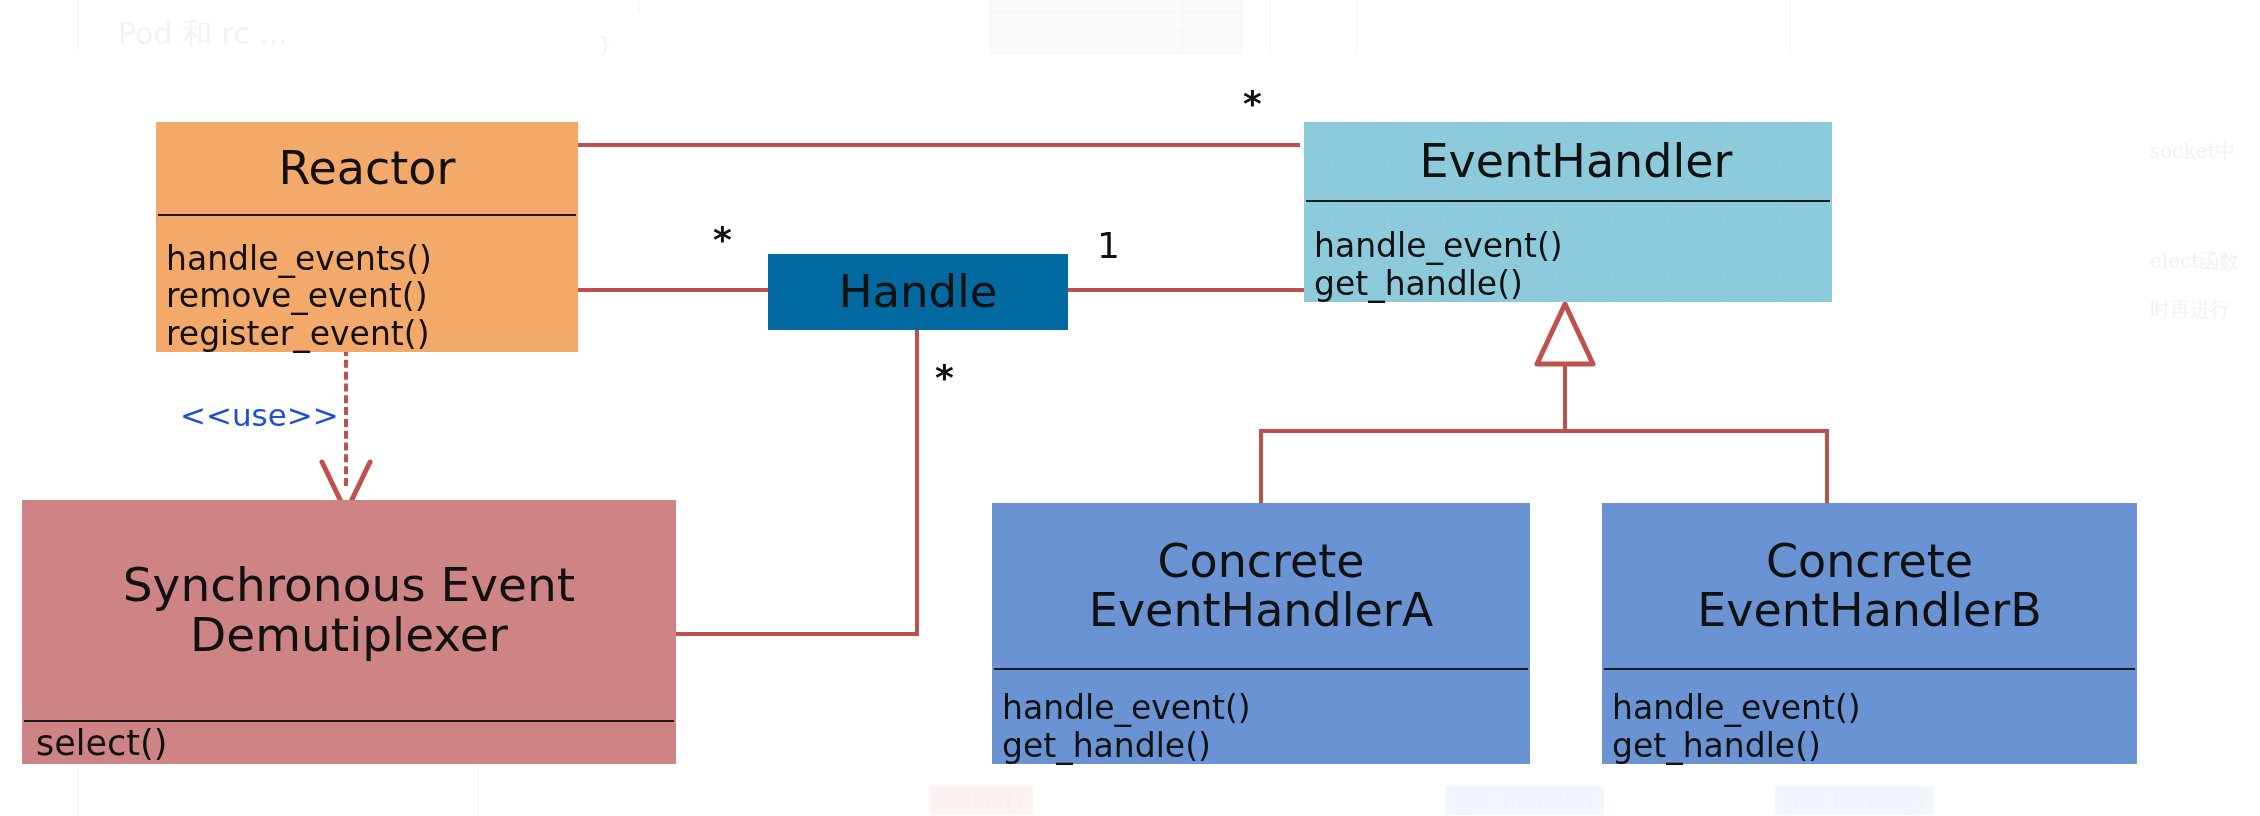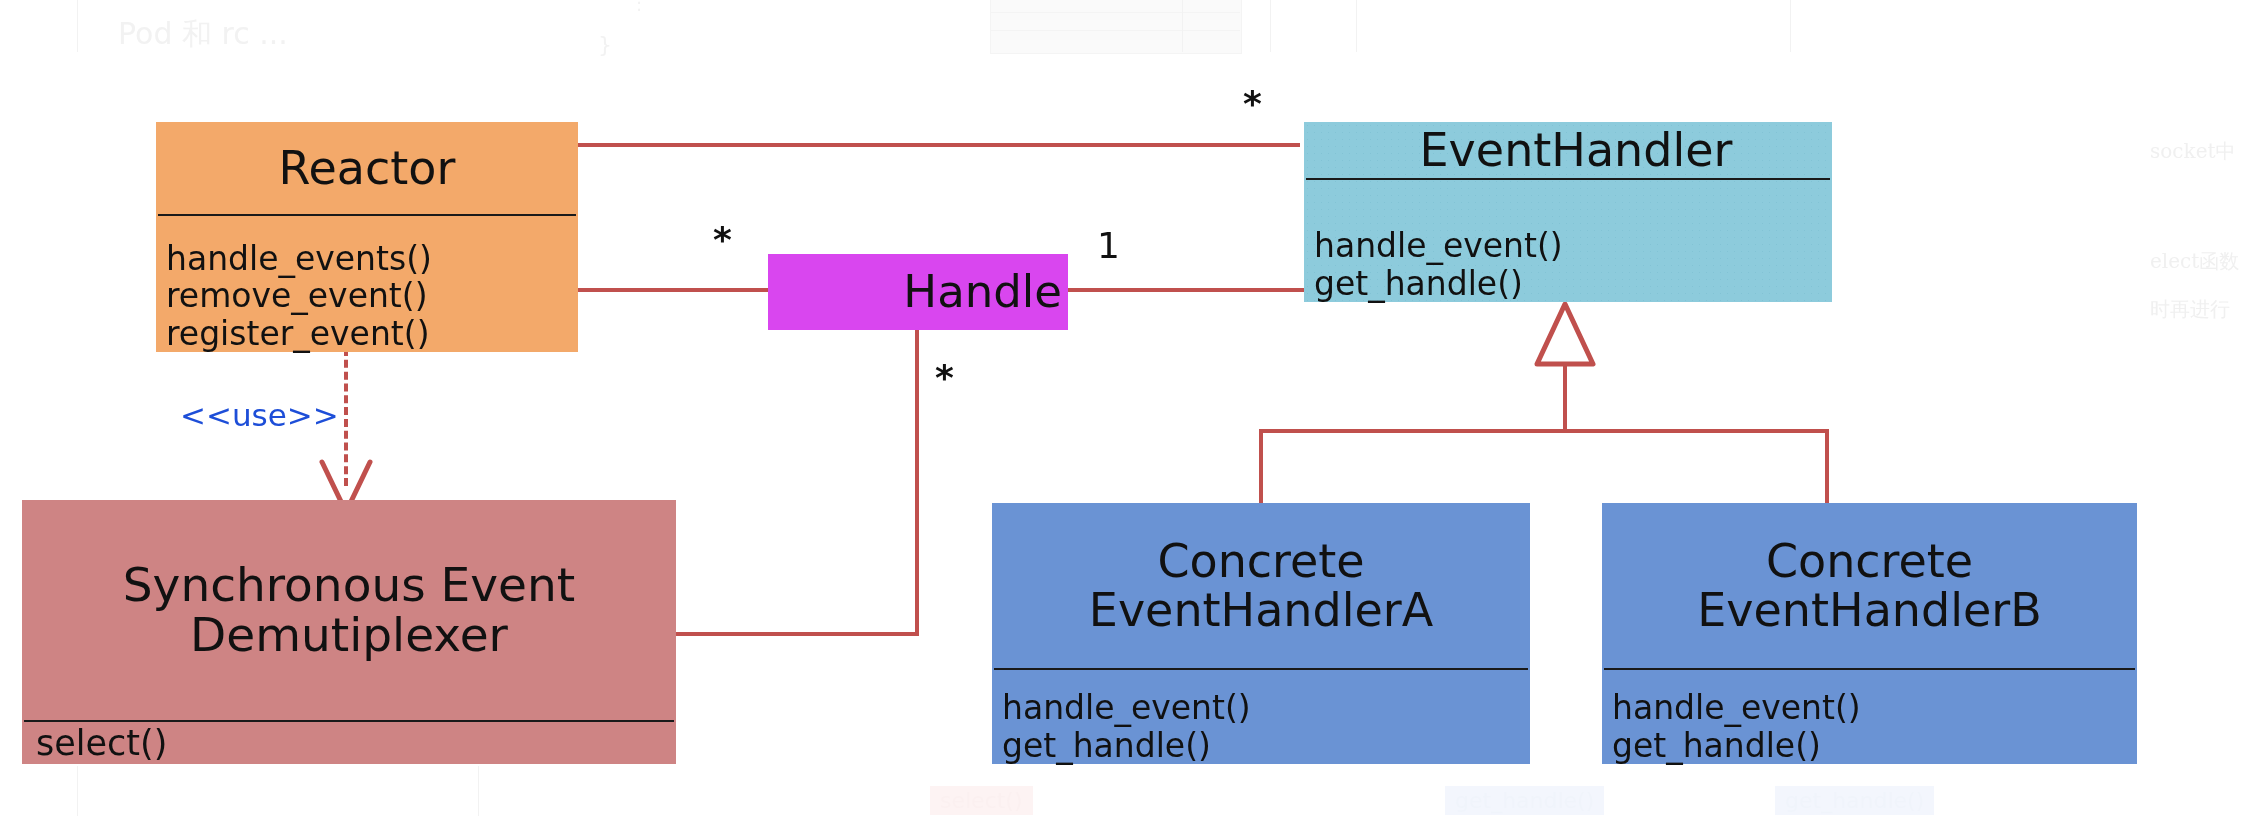--- a/index.html
+++ b/index.html
@@ -91,21 +91,21 @@
   .uml-method {
     color: #111111;
     font-family: "DejaVu Sans", sans-serif;
     line-height: 1.13;
     text-align: left;
     white-space: nowrap;
   }
 
   
   .box-reactor   { background: #f3a96a; }
-  .box-handle    { background: #d946ef; align-items: flex-end; }
+  .box-handle    { background: #0369a1; }
   .box-evh       { background: #8dcbdc; }
   .box-demux     { background: #ce8484; }
   .box-concrete  { background: #6a93d4; }
 
   
   .box-evh::before {
     content: "";
     position: absolute;
     inset: 0;
     pointer-events: none;
@@ -216,21 +216,21 @@
         <div class="uml-method" style="font-size:33px;">remove_event()</div>
         <div class="uml-method" style="font-size:33px;">register_event()</div>
       </div>
     </div>
 
     <div class="uml-box box-handle" style="left:768px; top:254px; width:300px; height:76px;">
       <div class="uml-title" style="height:76px; font-size:45px;">Handle</div>
     </div>
 
     <div class="uml-box box-evh" style="left:1304px; top:122px; width:528px; height:180px; position:absolute;">
-      <div class="uml-title" style="height:56px; font-size:46px;margin-left:16px;">EventHandler</div>
+      <div class="uml-title" style="height:78px; font-size:46px;margin-left:16px;">EventHandler</div>
       <div class="uml-sep"></div>
       <div class="uml-methods">
         <div class="uml-method" style="font-size:33px;">handle_event()</div>
         <div class="uml-method" style="font-size:33px;">get_handle()</div>
       </div>
     </div>
 
     <div class="uml-box box-demux" style="left:22px; top:500px; width:654px; height:264px;">
       <div class="uml-title" style="height:232px; font-size:47px;">Synchronous Event
 Demutiplexer</div>

